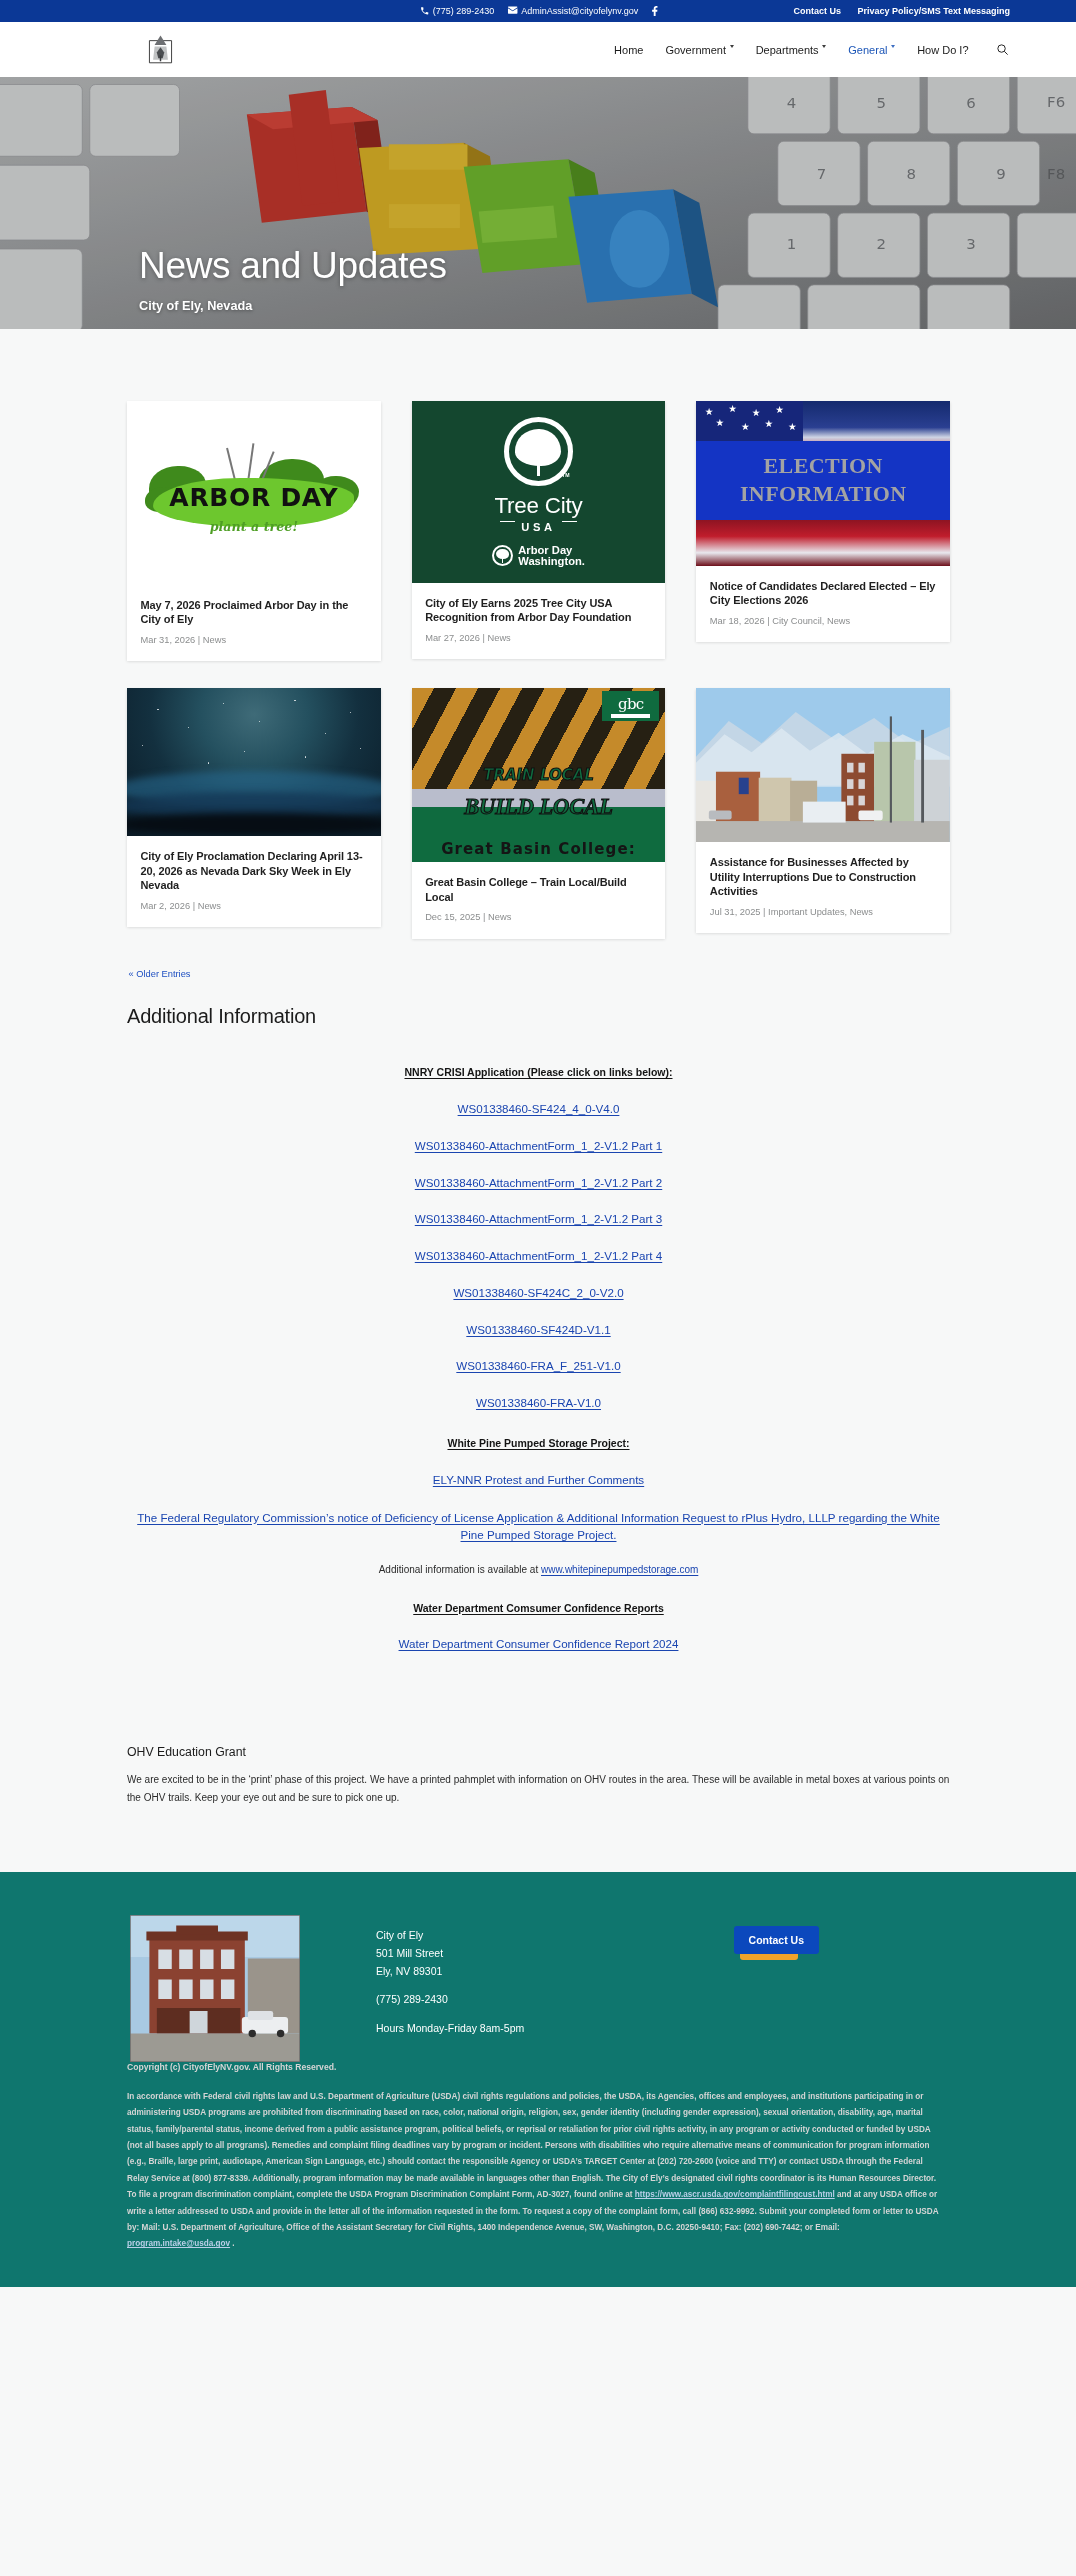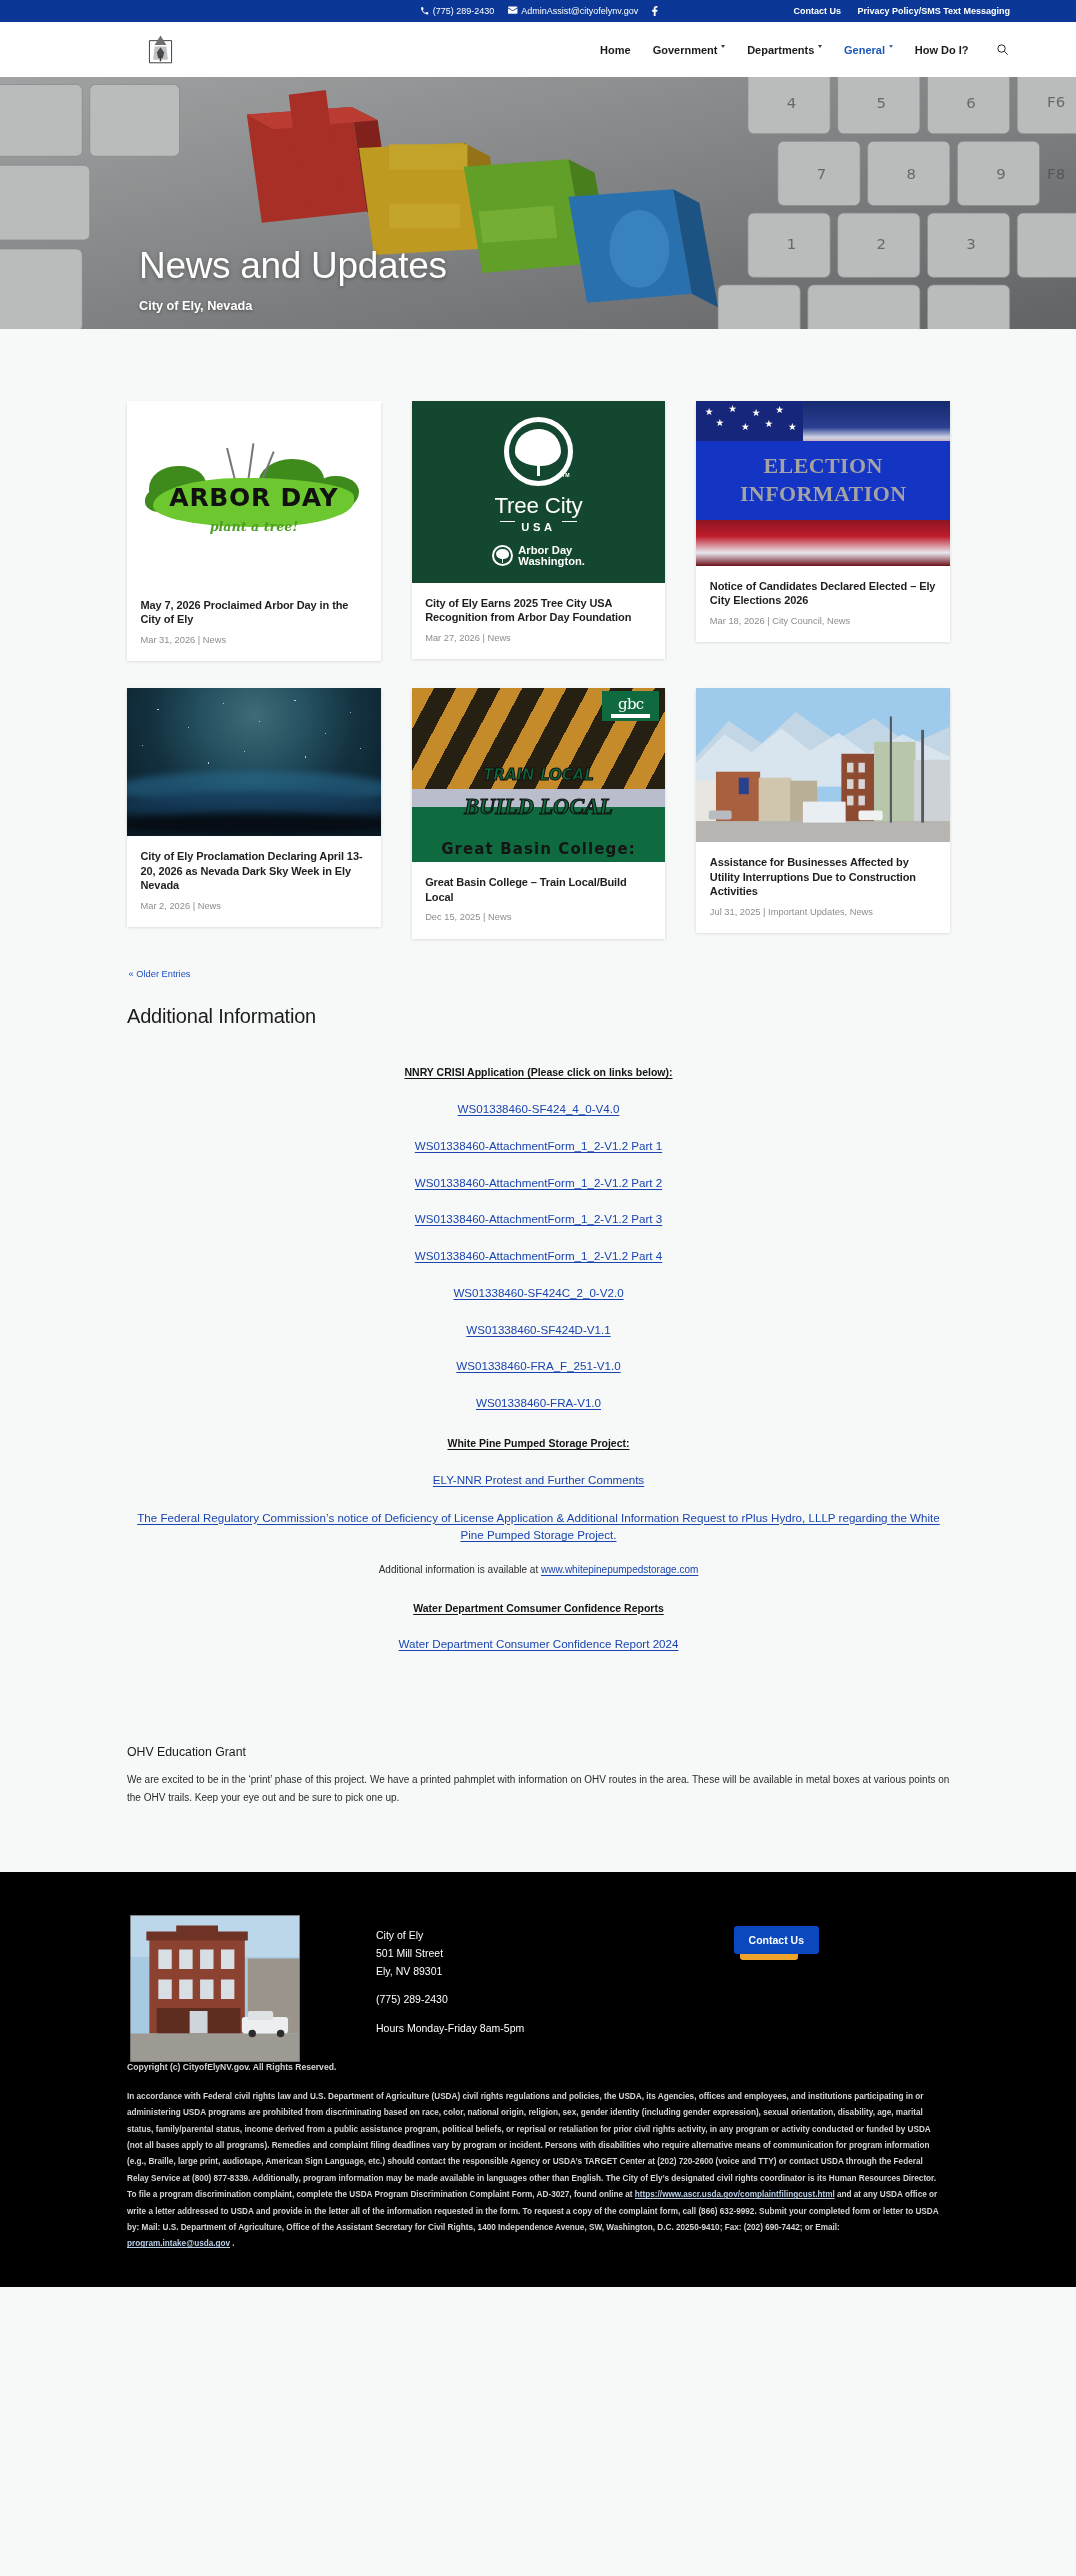--- a/index.html
+++ b/index.html
@@ -58,21 +58,21 @@
   .nav {
     margin-left: auto;
     display: flex;
     align-items: center;
     gap: 22px;
   }
   .nav a {
     color: #1b1b1b;
     text-decoration: none;
     font-size: 11px;
-    font-weight: 700;
+    font-weight: 400;
     display: flex;
     align-items: flex-start;
     gap: 3.7px;
     white-space: nowrap;
   }
   .nav a.active { color: #1b55b7; }
   .caret {
     width: 0; height: 0;
     border-left: 2.6px solid transparent;
     border-right: 2.6px solid transparent;
@@ -282,21 +282,21 @@
   .ohv h3 { font-size: 12.3px; font-weight: 400; color: #1b1b1b; }
   .ohv p {
     margin-top: 12px;
     font-size: 10px;
     color: #2b2b2b;
     line-height: 1.78;
     max-width: 823px;
   }
 
   
-  .footer { background: #000000; padding: 43px 0 34px 0; }
+  .footer { background: #0f766e; padding: 43px 0 34px 0; }
   .fwrap { width: 823px; margin: 0 auto; }
   .frow { display: flex; align-items: flex-start; gap: 0; }
   .fimg {
     width: 170px; height: 147px; flex: none;
     position: relative; overflow: hidden;
     background: linear-gradient(180deg,#9fc3e0 0%, #b7d2e8 40%, #9d9a93 52%, #8d8a83 100%);
     margin-left: 3px;
   }
   .faddr {
     margin-left: 76px;

